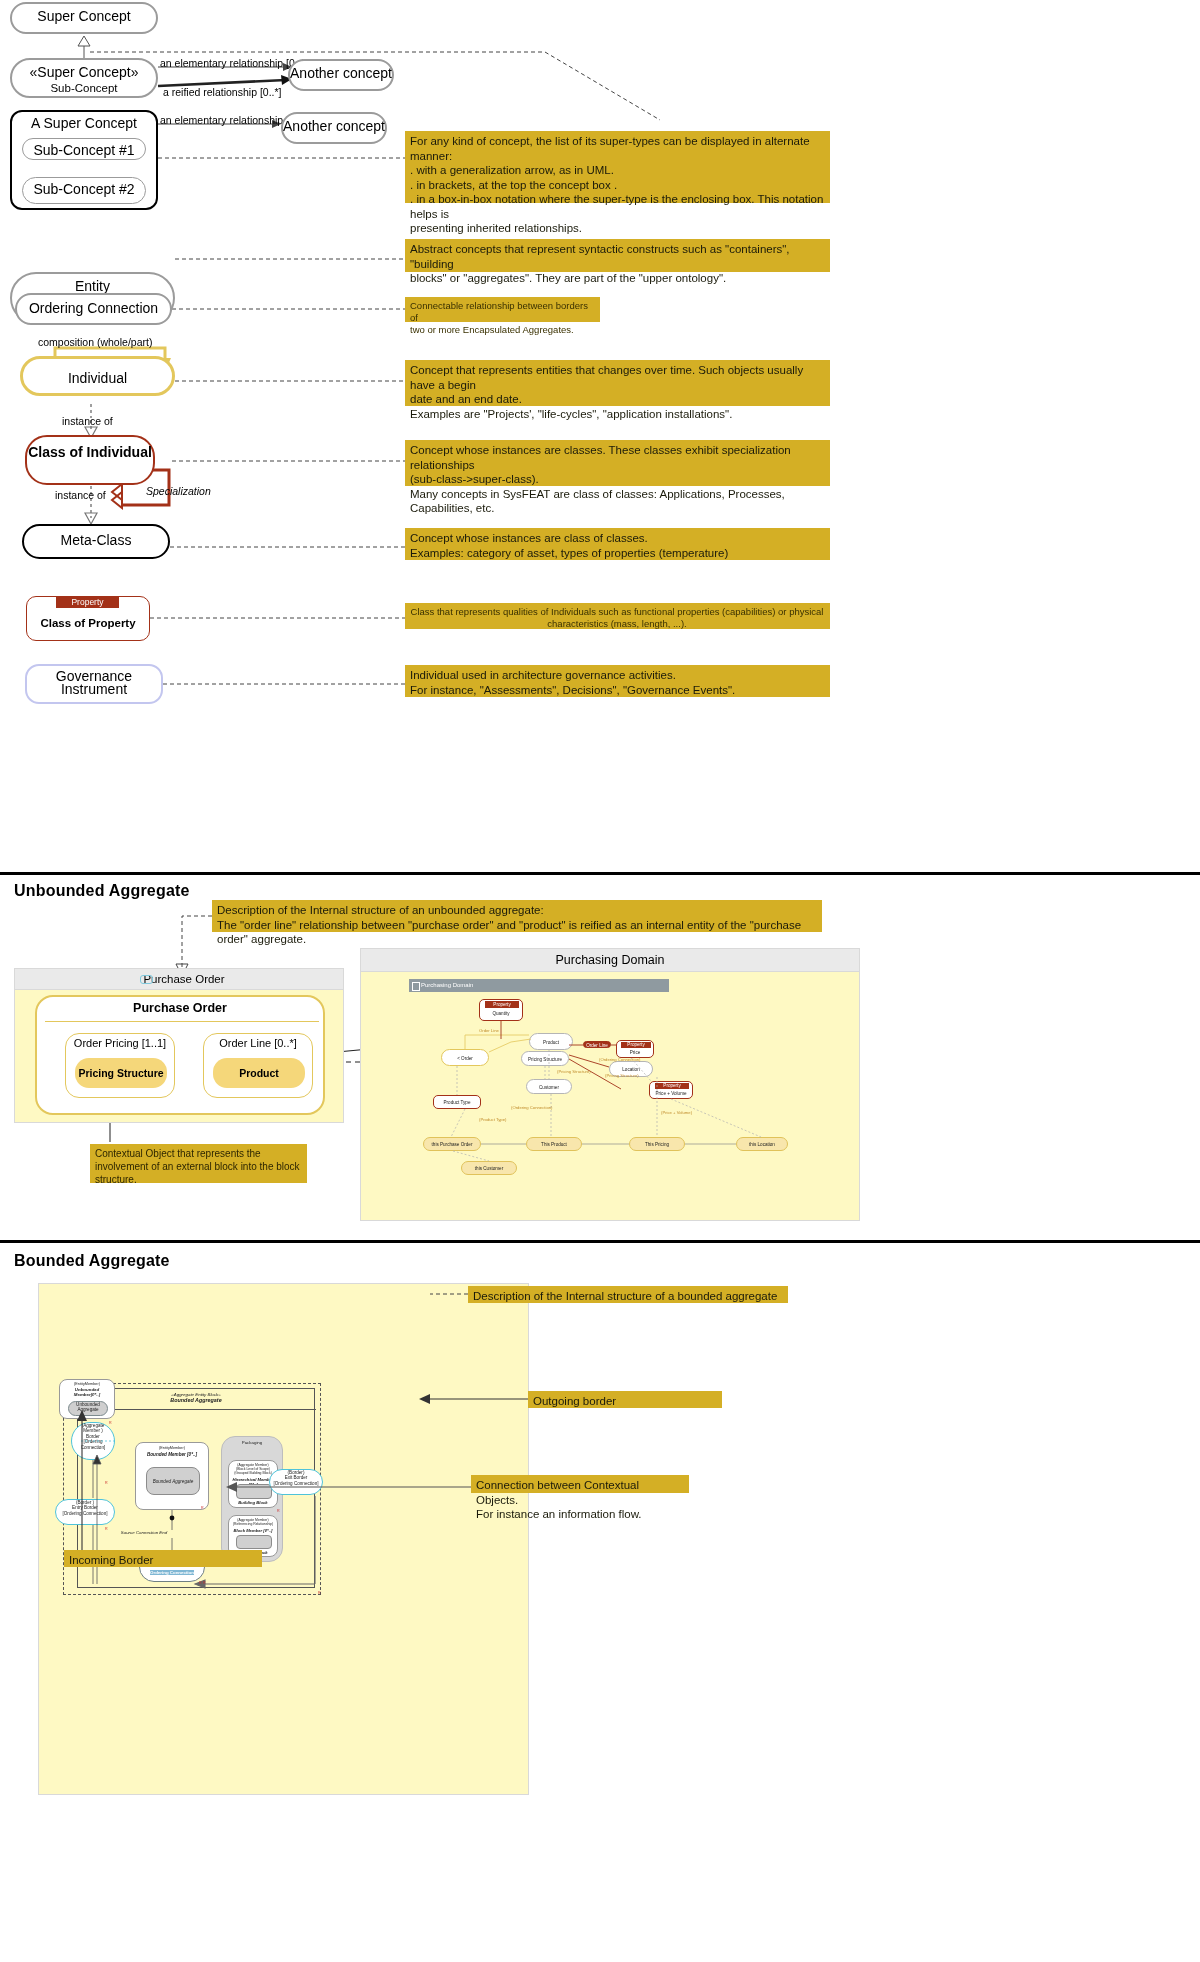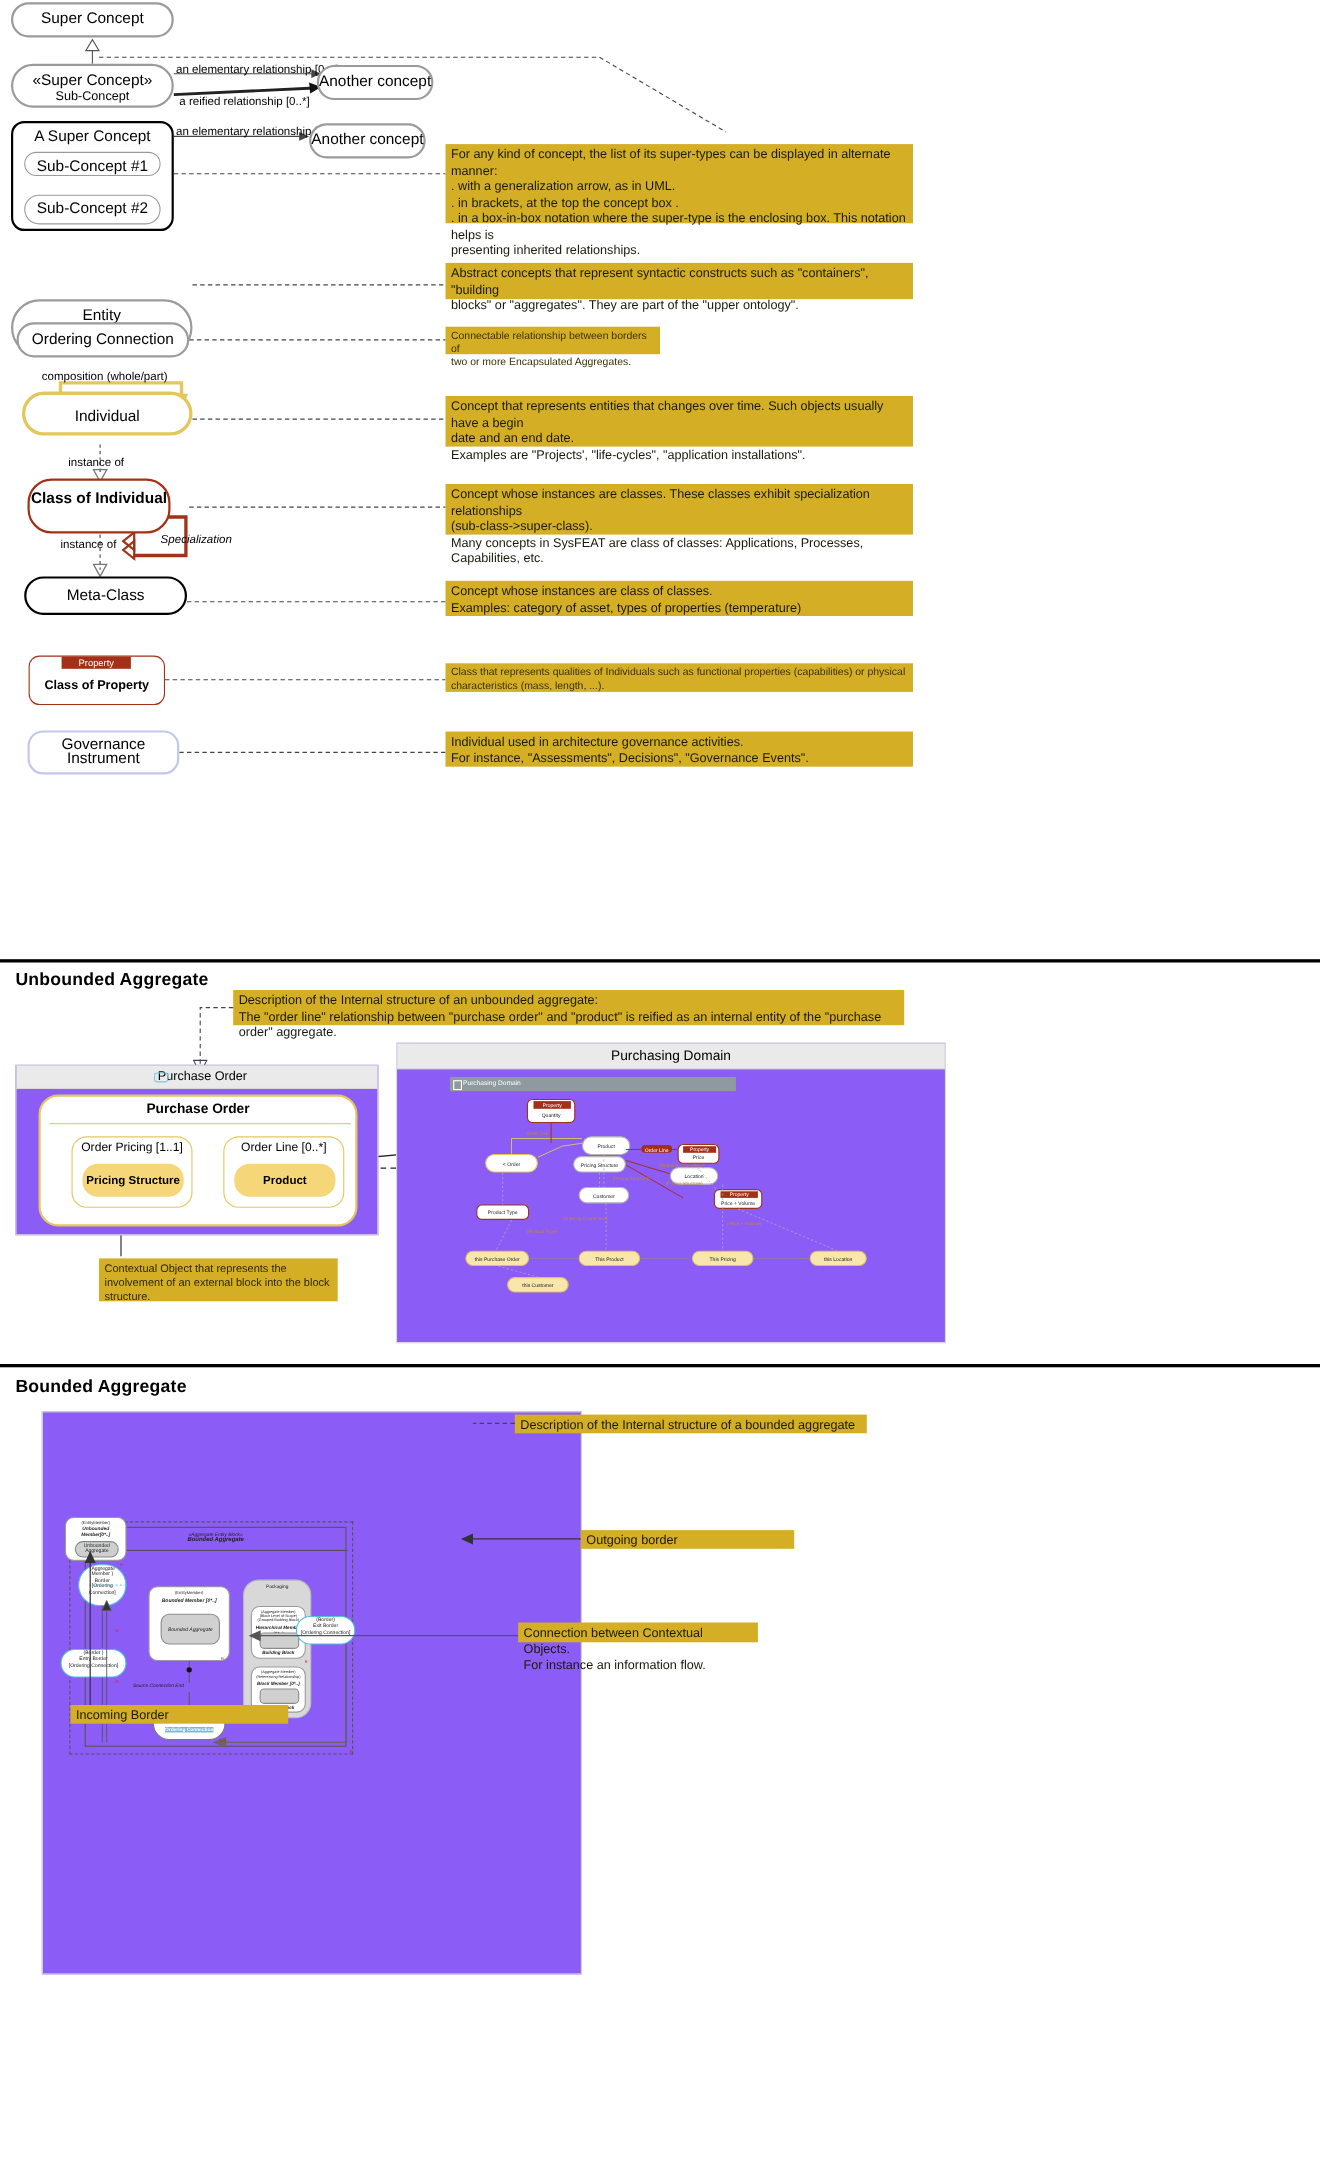--- a/index.html
+++ b/index.html
@@ -28,21 +28,21 @@
   }
   .note.small{font-size:9.5px;line-height:12px;color:#3a3100;}
 
   .lbl{position:absolute;font-size:10.5px;line-height:12px;color:#000;white-space:nowrap;}
   .lbl-i{font-style:italic;}
 
   .hrule{position:absolute;left:0;width:1200px;height:0;border-top:3px solid #000;}
   .sect-title{position:absolute;font-size:16px;font-weight:bold;letter-spacing:.2px;}
 
   
-  .pane{position:absolute;box-sizing:border-box;background:#8b5cf6;border:1px solid #d9d9d9;}
+  .pane{position:absolute;box-sizing:border-box;background:#fef9c3;border:1px solid #d9d9d9;}
   .pane-hdr{position:absolute;left:0;top:0;right:0;height:20px;background:#eaeaea;
      border-bottom:1px solid #d9d9d9;font-size:11.5px;text-align:center;line-height:20px;}
   .pane-hdr.big{font-size:12.5px;height:22px;line-height:22px;}
 
   .roundy{position:absolute;box-sizing:border-box;border:2px solid #e3c75c;border-radius:14px;background:#fff;}
   .roundy .cap{position:absolute;left:0;right:0;top:3px;text-align:center;font-size:11px;}
   .fill-y{position:absolute;box-sizing:border-box;background:#f5d77a;border-radius:14px;
      font-size:10.5px;font-weight:bold;text-align:center;}
 
   .tinybox{position:absolute;box-sizing:border-box;font-size:4.6px;text-align:center;
@@ -185,21 +185,21 @@
 </div>
 <div class="note" style="left:405px;top:528px;width:425px;height:32px;">Concept whose instances are class of classes.
 Examples: category of asset, types of properties (temperature)</div>
 
 <div class="concept c-red" style="left:26px;top:596px;width:124px;height:45px;border-radius:10px;border-width:1.6px;">
   <div class="sub" style="top:20px;">Class of Property</div>
 </div>
 <div class="abs" style="left:56px;top:597px;width:63px;height:11px;background:#a33118;color:#fff;font-size:8.5px;text-align:center;line-height:11px;">
   <span>Property</span>
 </div>
-<div class="note small" style="left:405px;top:603px;width:425px;height:26px;">Class that represents qualities of Individuals such as functional properties (capabilities) or physical
+<div class="note small" style="left:405px;top:603px;width:425px;height:26px;text-align:center;">Class that represents qualities of Individuals such as functional properties (capabilities) or physical
 characteristics (mass, length, ...).</div>
 
 <div class="concept c-lav" style="left:25px;top:664px;width:138px;height:40px;border-radius:14px;">
   <div class="ttl" style="top:4px;">Governance Instrument</div>
 </div>
 <div class="note" style="left:405px;top:665px;width:425px;height:32px;">Individual used in architecture governance activities.
 For instance, "Assessments", Decisions", "Governance Events".</div>
 
 <div class="hrule" style="top:872px;"></div>
 <div class="sect-title" style="left:14px;top:882px;">Unbounded Aggregate</div>

